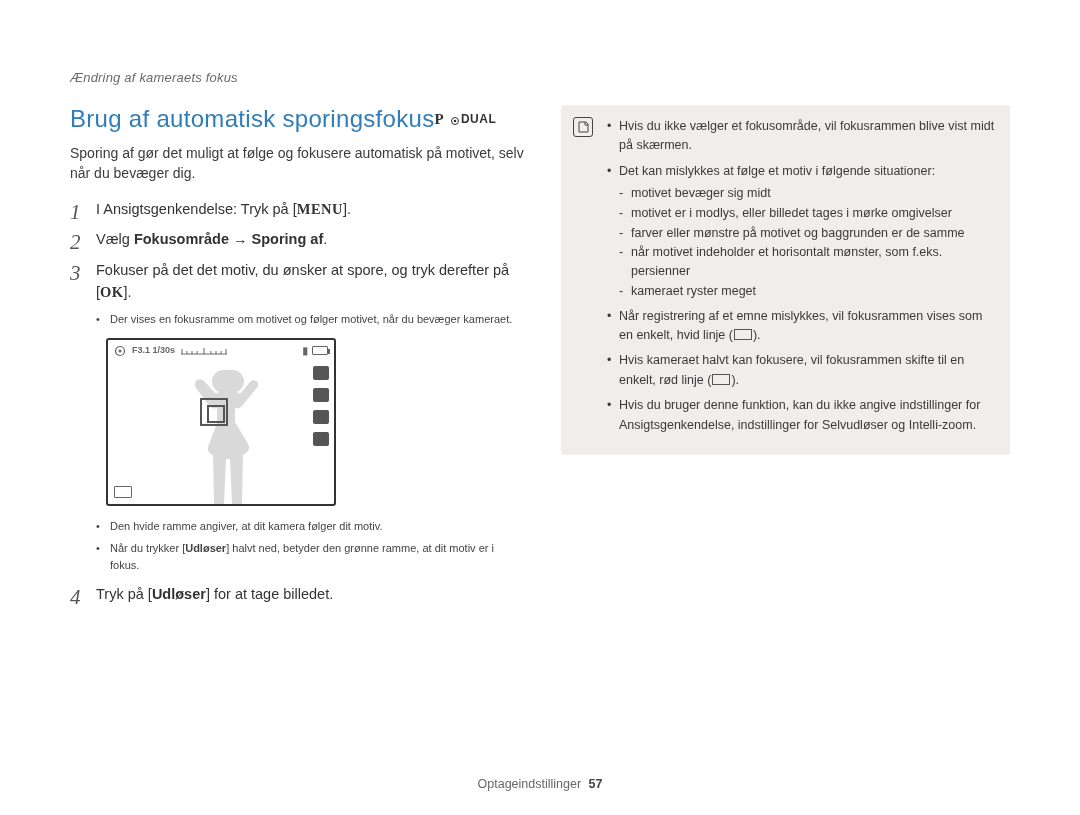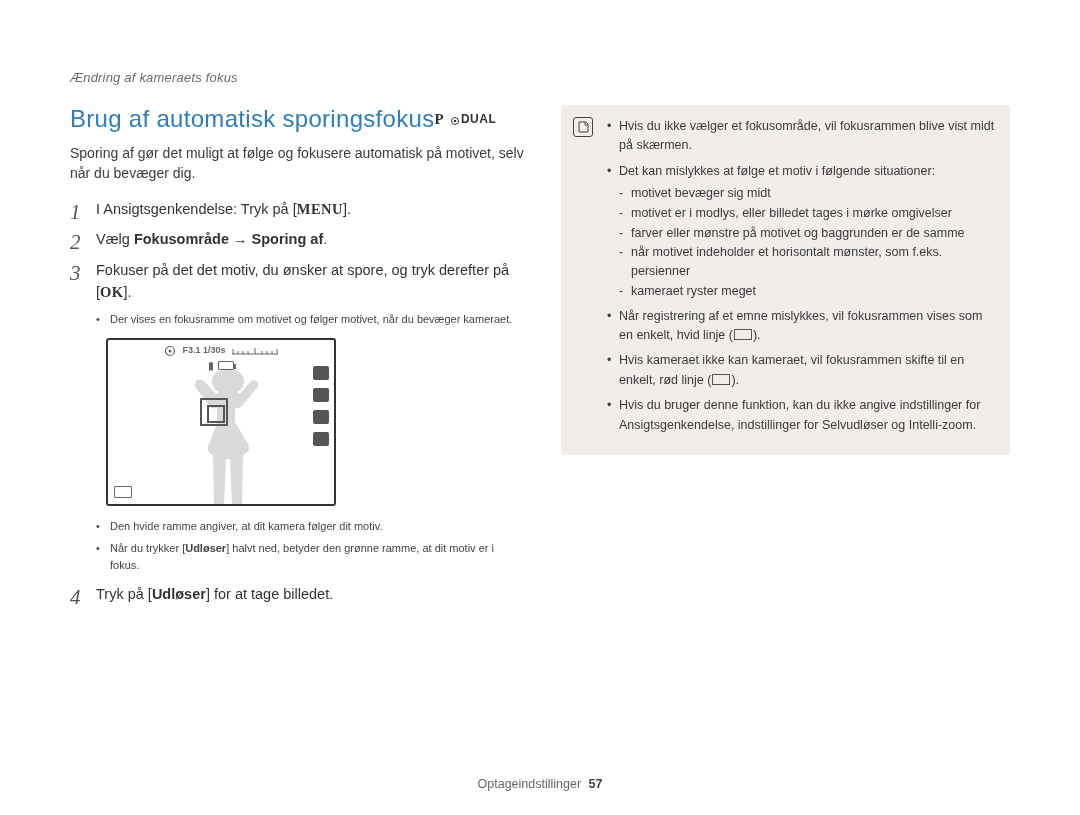--- a/index.html
+++ b/index.html
@@ -123,21 +123,20 @@
   .lcd .topbar {
     position: absolute;
     top: 4px; left: 6px; right: 6px;
     height: 14px;
     display: flex;
     justify-content: space-between;
     align-items: center;
     font-size: 9px;
     font-weight: 700;
     color: #666;
-    flex-direction: column;
   }
   .lcd .topbar .left { display:flex; gap:6px; align-items:center;}
   .lcd .topbar .right { display:flex; gap:4px; align-items:center;}
   .battery {
     width: 16px; height: 9px; border: 1.5px solid #666; border-radius: 1px;
     position: relative; display:inline-block;
   }
   .battery::after {
     content:""; position:absolute; right:-3px; top:2px; width:2px; height:5px; background:#666;
   }
@@ -339,21 +338,21 @@
               <li>motivet er i modlys, eller billedet tages i mørke omgivelser</li>
               <li>farver eller mønstre på motivet og baggrunden er de samme</li>
               <li>når motivet indeholder et horisontalt mønster, som f.eks. persienner</li>
               <li>kameraet ryster meget</li>
             </ul>
           </li>
           <li>
             <span>Når registrering af et emne mislykkes, vil fokusrammen vises som en enkelt, hvid linje (</span><span class="rect-inline"></span><span>).</span>
           </li>
           <li>
-            <span>Hvis kameraet ikke kan kameraet, vil fokusrammen skifte til en enkelt, rød linje (</span><span class="rect-inline"></span><span>).</span>
+            <span>Hvis kameraet halvt kan fokusere, vil fokusrammen skifte til en enkelt, rød linje (</span><span class="rect-inline"></span><span>).</span>
           </li>
           <li>Hvis du bruger denne funktion, kan du ikke angive indstillinger for Ansigtsgenkendelse, indstillinger for Selvudløser og Intelli-zoom.</li>
         </ul>
       </div>
     </div>
   </div>
 
   <div class="footer">
     <span>Optageindstillinger</span>
     <span class="num">57</span>

